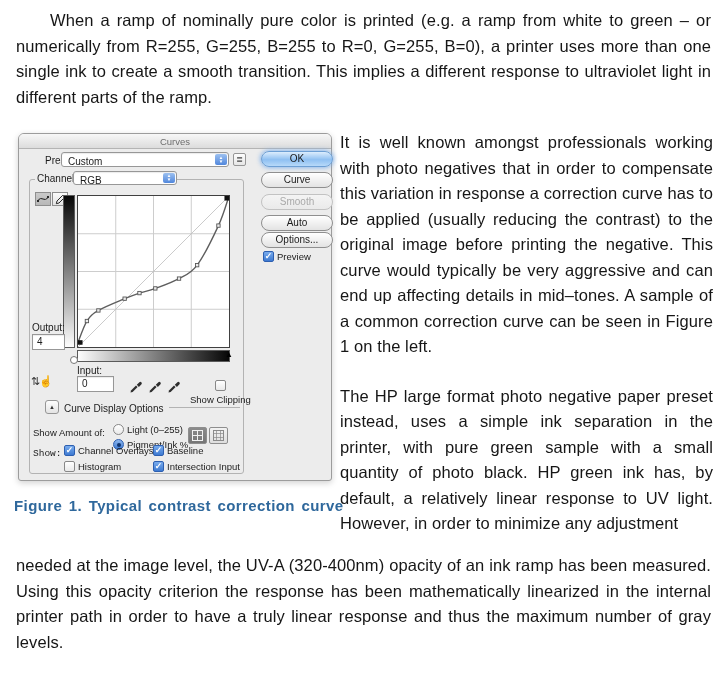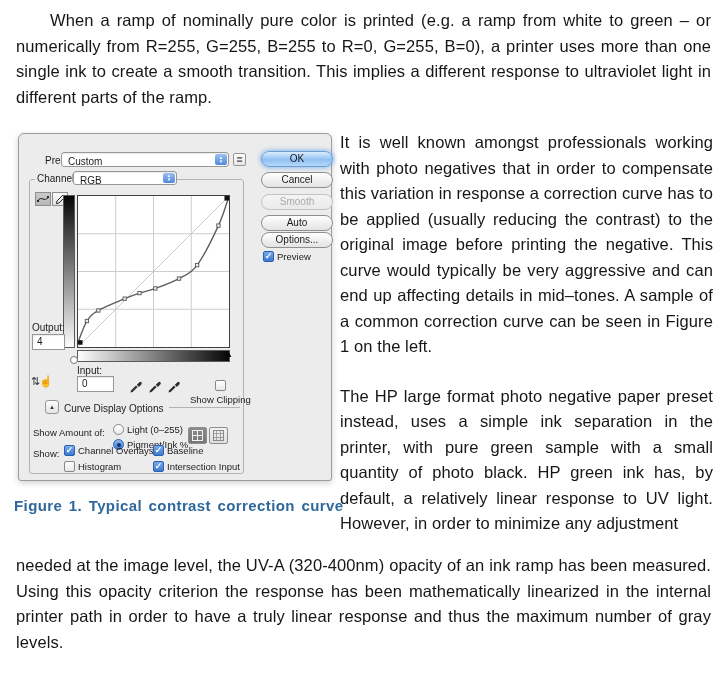--- a/index.html
+++ b/index.html
@@ -92,35 +92,38 @@
   .grid-btn.sel { background:linear-gradient(#8b8b8b,#767676); }
   .grid-btn.lite { background:linear-gradient(#f2f2f2,#dedede); }
 </style>
 </head>
 <body>
 
 <p class="para" id="para-top">When a ramp of nominally pure color is printed (e.g. a ramp from white to green – or numerically from R=255, G=255, B=255 to R=0, G=255, B=0), a printer uses more than one single ink to create a smooth transition. This implies a different response to ultraviolet light in different parts of the ramp.</p>
 
 <div id="figure-block">
   <div class="dialog">
+    <div class="titlebar">
+      <span>Curves</span>
+    </div>
 
     <span class="dlg-label" style="left:26px; top:21px;">Preset:</span>
     <div class="dropdown" style="left:42px; top:18px; width:168px;">
       <span>Custom</span>
       <span class="stepper">
         <span>▲</span>
           <span>▼</span>
       </span>
     </div>
     <div class="sq-btn" style="left:214px; top:19px;">
       <span>≣</span>
     </div>
 
     <div class="btn primary" style="top:17px;">OK</div>
-    <div class="btn" style="top:38px;">Cancel</div>
+    <div class="btn" style="top:38px;">Curve</div>
     <div class="btn disabled" style="top:60px;">Smooth</div>
     <div class="btn" style="top:81px;">Auto</div>
     <div class="btn" style="top:98px;">Options...</div>
     <span class="cb checked" style="left:244px; top:117px;">
       <span class="box">
           <span class="mark">✓</span>
         </span>
       <span>Preview</span>
     </span>
 
@@ -230,21 +233,21 @@
     <div class="grid-btn lite" style="left:190px; top:293px;">
       <svg width="11" height="11">
         <rect x="0.5" y="0.5" width="10" height="10" fill="none" stroke="#8a8a8a" stroke-width="1"></rect>
         <line x1="3.5" y1="0" x2="3.5" y2="11" stroke="#8a8a8a" stroke-width="0.7"></line>
         <line x1="7.5" y1="0" x2="7.5" y2="11" stroke="#8a8a8a" stroke-width="0.7"></line>
         <line x1="0" y1="3.5" x2="11" y2="3.5" stroke="#8a8a8a" stroke-width="0.7"></line>
         <line x1="0" y1="7.5" x2="11" y2="7.5" stroke="#8a8a8a" stroke-width="0.7"></line>
       </svg>
     </div>
 
-    <span class="dlg-label" style="left:14px; top:314px; font-size:9.5px;">Show:</span>
+    <span class="dlg-label" style="left:14px; top:314px; font-size:9.5px;font-family:Liberation Mono, monospace;">Show:</span>
     <span class="cb checked" style="left:45px; top:311px;">
       <span class="box">
           <span class="mark">✓</span>
         </span>
       <span>Channel Overlays</span>
     </span>
     <span class="cb checked" style="left:134px; top:311px;">
       <span class="box">
           <span class="mark">✓</span>
         </span>

